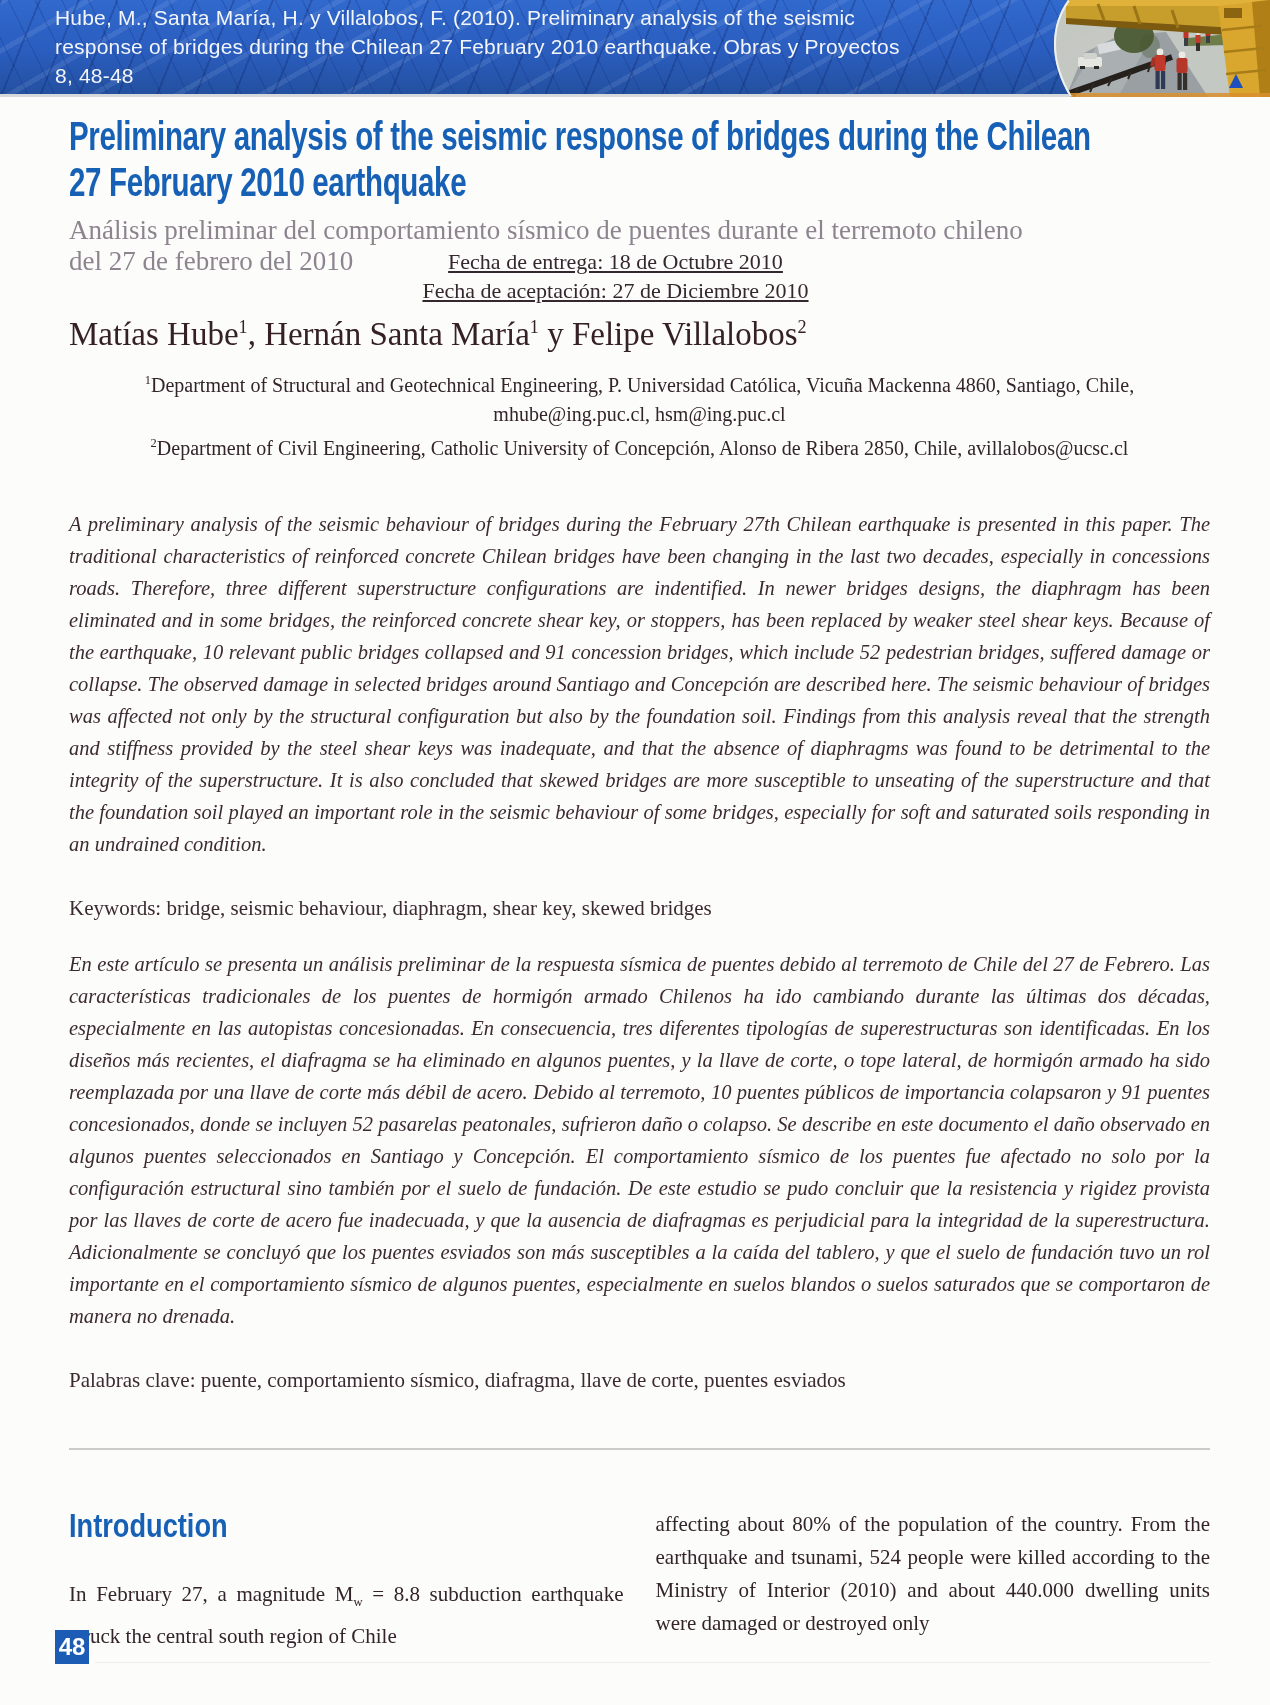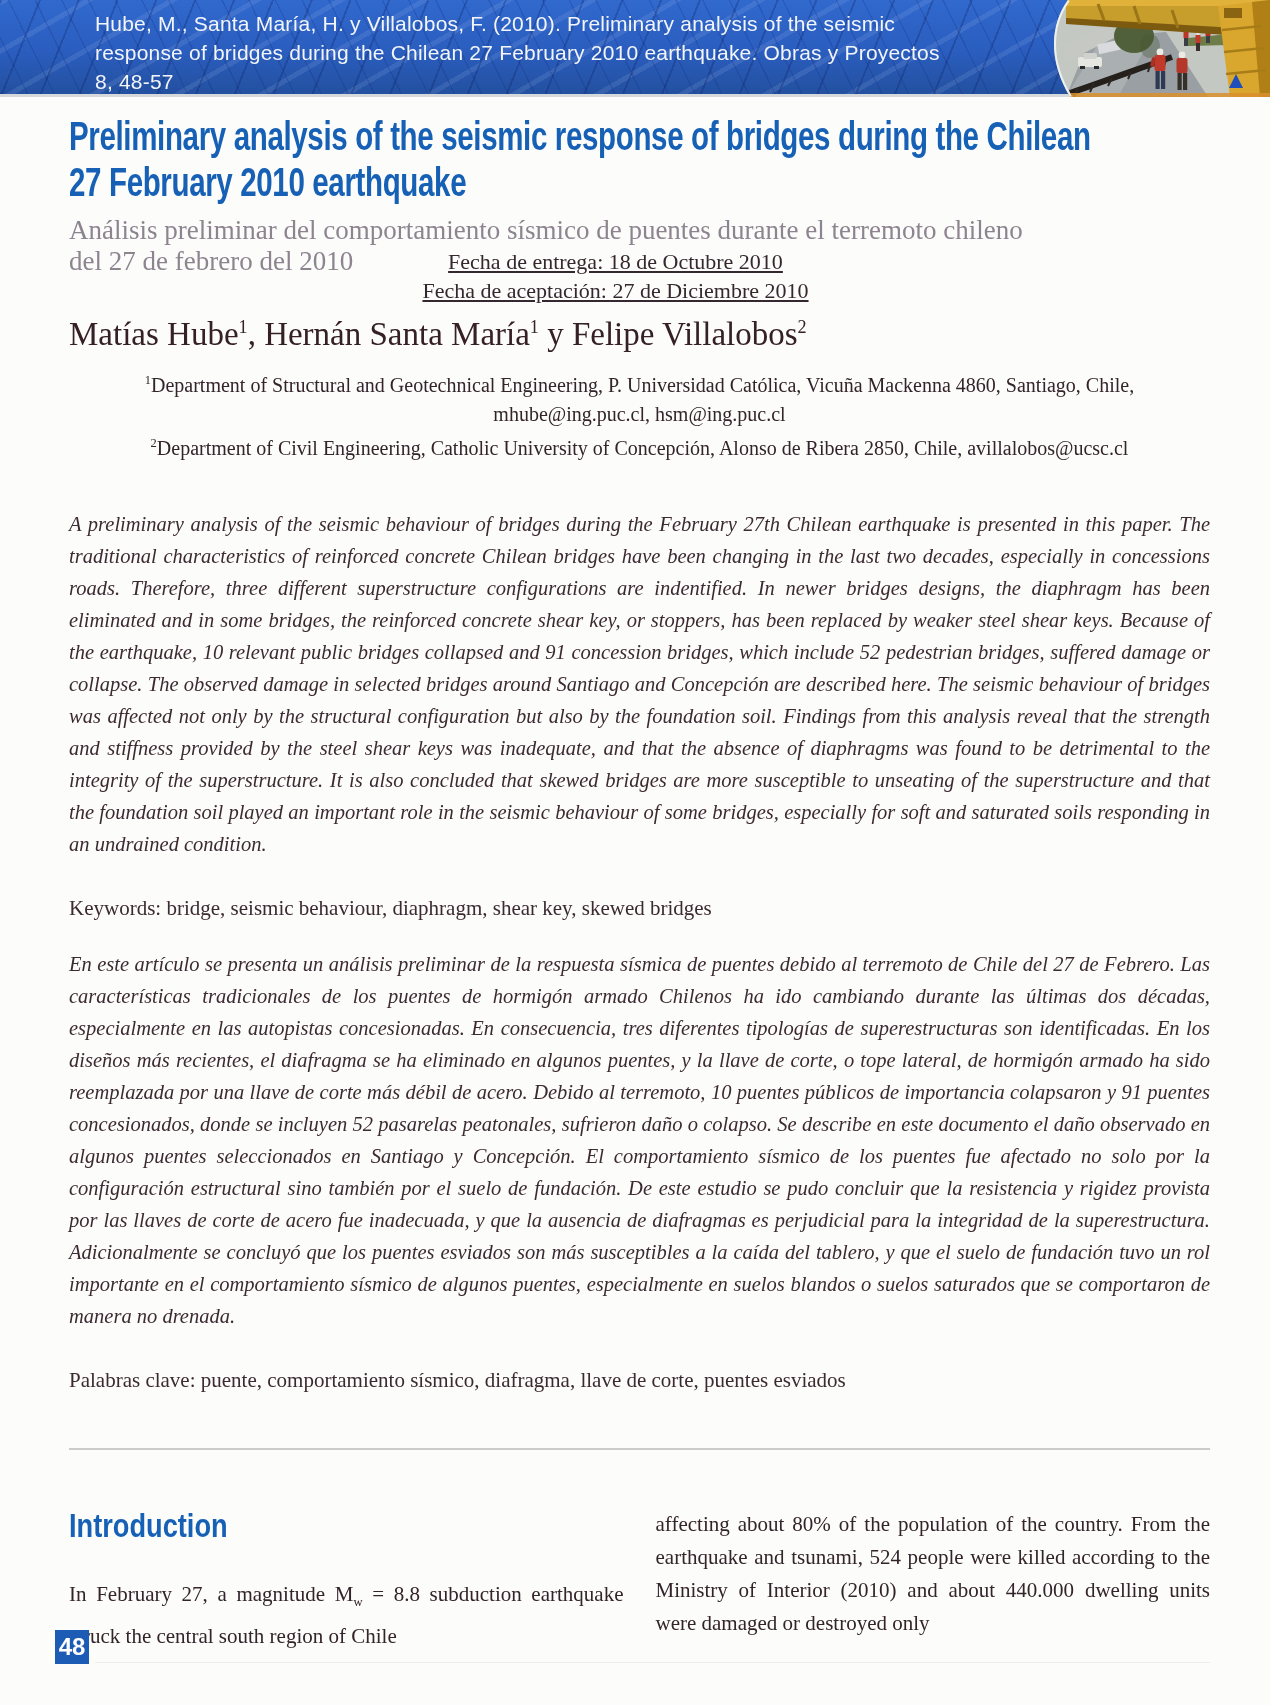--- a/index.html
+++ b/index.html
@@ -21,27 +21,26 @@
     background:
       repeating-linear-gradient(112deg, rgba(12,32,100,0.28) 0px, rgba(12,32,100,0.28) 2px, transparent 2px, transparent 36px),
       repeating-linear-gradient(64deg, rgba(18,42,125,0.22) 0px, rgba(18,42,125,0.22) 1.5px, transparent 1.5px, transparent 24px),
       repeating-linear-gradient(150deg, rgba(170,195,240,0.14) 0px, rgba(170,195,240,0.14) 5px, transparent 5px, transparent 42px),
       linear-gradient(180deg, #3169cd 0%, #2a5dbe 55%, #23509f 100%);
     border-bottom: 3px solid #d6d9dc;
   }
   .banner-citation {
     position: absolute;
     left: 55px;
-    top: 9px;
+    top: 3px;
     color: #f2f5fa;
     font-family: "Liberation Sans", sans-serif;
     font-size: 21px;
     line-height: 29px;
     letter-spacing: 0.2px;
-    margin-left: 40px;
   }
   .banner-photo {
     position: absolute;
     right: 0;
     top: 0;
     width: 232px;
     height: 97px;
     display: block;
   }
 
@@ -173,21 +172,21 @@
 </style>
 </head>
 <body>
 
 <div class="page">
 
   <header class="banner">
     <div class="banner-citation">
       <div>Hube, M., Santa María, H. y  Villalobos, F. (2010). Preliminary analysis of the seismic</div>
       <div>response of bridges during the Chilean 27 February 2010 earthquake. Obras y Proyectos</div>
-      <div>8, 48-57</div>
+      <div>8, 48-48</div>
     </div>
     <svg class="banner-photo" viewBox="0 0 232 97" xmlns="http://www.w3.org/2000/svg" aria-hidden="true">
       <defs>
         <clipPath id="photoClip">
           <path d="M30,0 C12,25 10,60 32,97 L232,97 L232,0 Z"></path>
         </clipPath>
       </defs>
       <g clip-path="url(#photoClip)">
 
         <rect x="0" y="0" width="232" height="97" fill="#c3c9c2"></rect>

